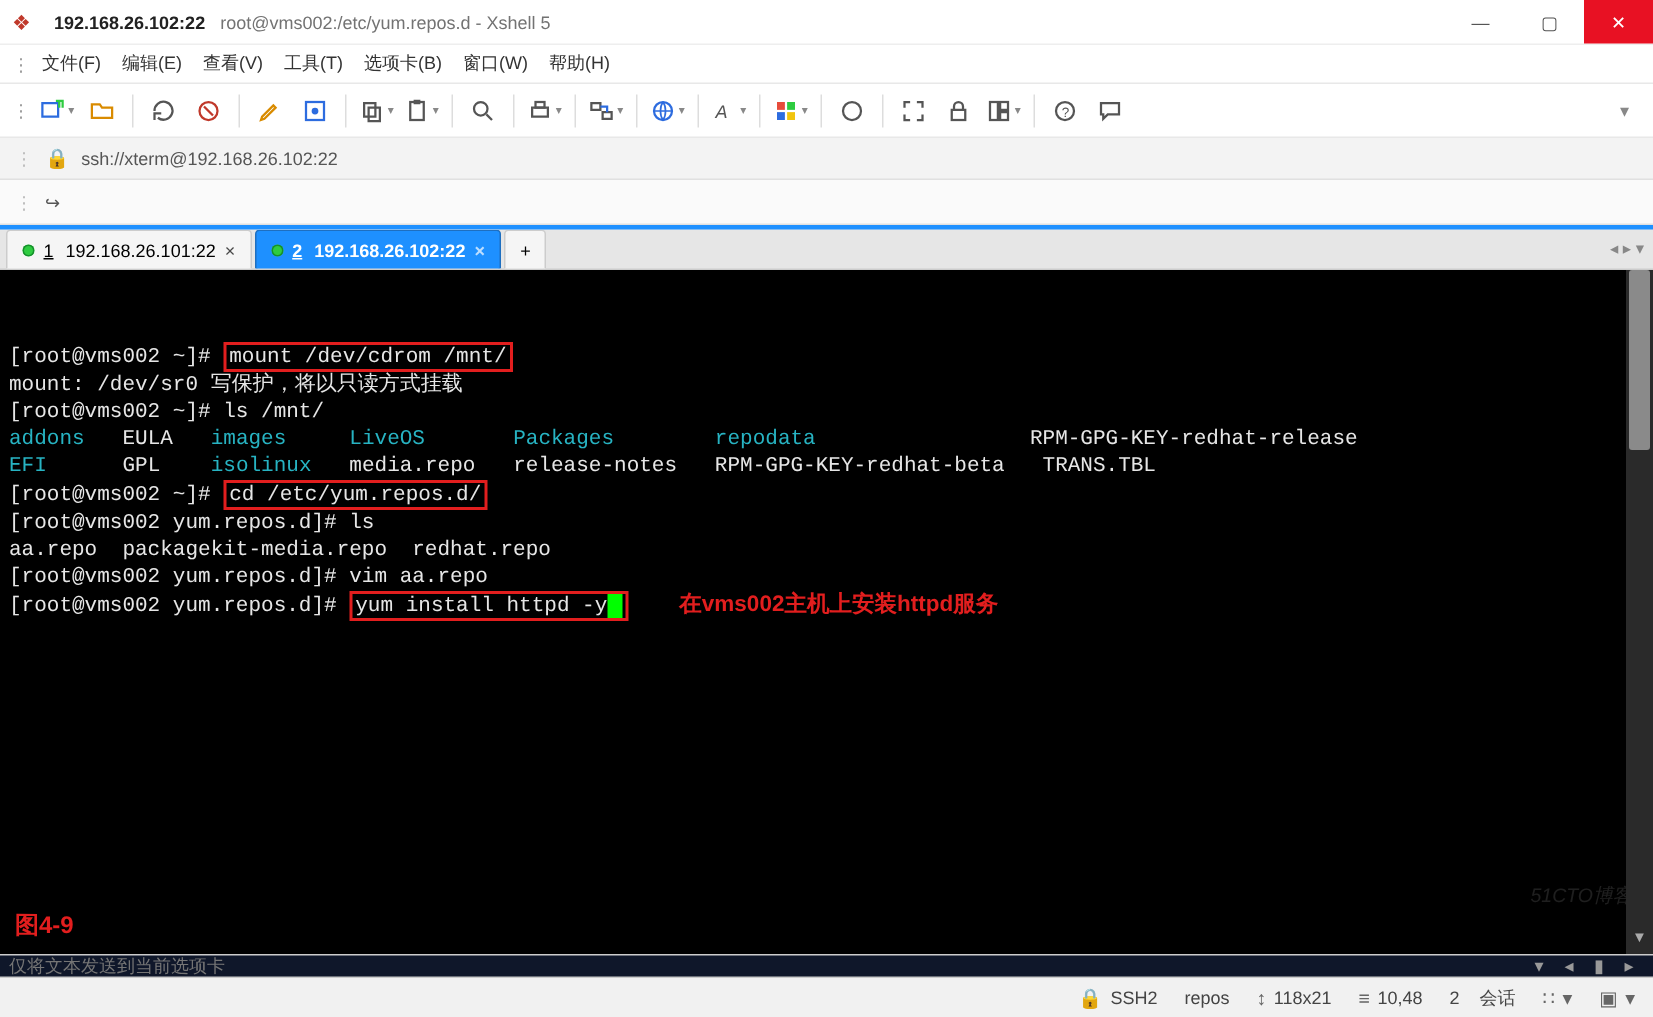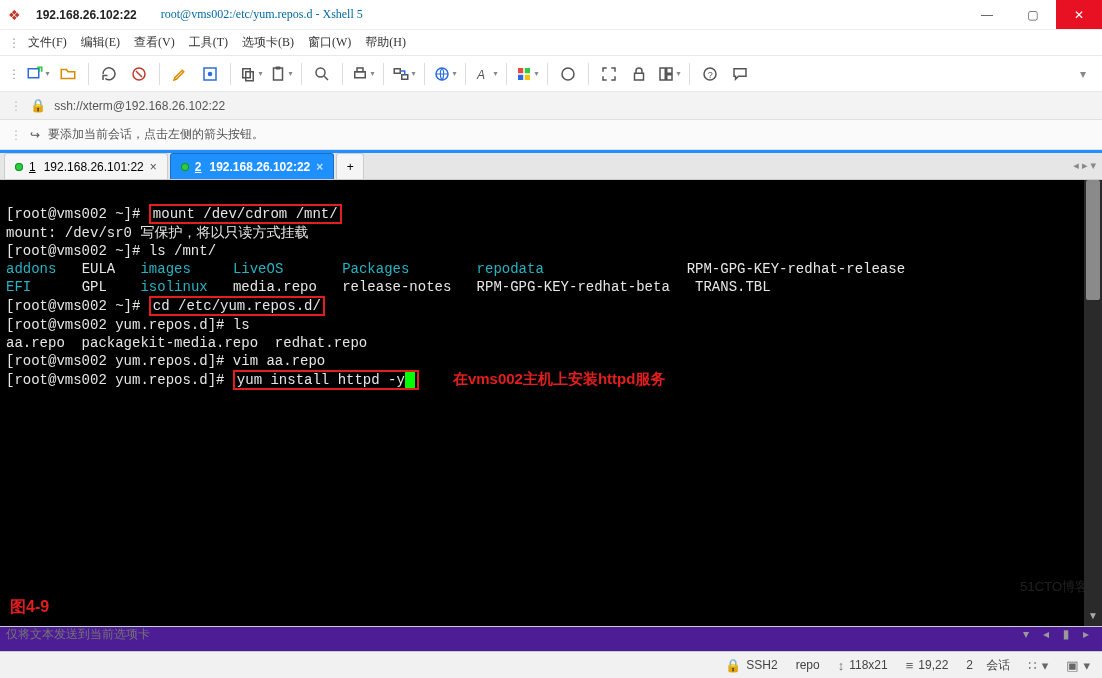--- a/index.html
+++ b/index.html
@@ -27,23 +27,22 @@
     margin: 0 6px 0 8px;
     font-size: 14px;
     color: #c0392b;
   }
   .titlebar .title-text {
     flex: none;
     font-weight: bold;
     color: #222;
   }
   .titlebar .subtitle {
-    margin-left: 24px;
-    color: #0369a1;
-    font-family: Liberation Serif, serif;
+    margin-left: 10px;
+    color: #737373;
   }
   .titlebar .spacer { flex: 1; }
   .win-btns { display: flex; height: 100%; }
   .win-btn {
     width: 46px;
     height: 100%;
     display: flex;
     align-items: center;
     justify-content: center;
     color: #555;
@@ -54,21 +53,21 @@
   
   .menubar {
     height: 26px;
     display: flex;
     align-items: center;
     padding: 0 8px;
     gap: 14px;
     border-bottom: 1px solid #e8e8e8;
   }
   .menubar .dots { width: 6px; color: #999; cursor: grab; }
-  .menu-item { color: #333; cursor: pointer; font-family: Liberation Serif, serif; }
+  .menu-item { color: #333; cursor: pointer; }
 
   
   .toolbar {
     height: 36px;
     display: flex;
     align-items: center;
     padding: 0 8px;
     gap: 6px;
     border-bottom: 1px solid #e8e8e8;
   }
@@ -190,20 +189,21 @@
   }
   .terminal {
     flex: 1;
     padding: 6px 6px 8px 6px;
     font-family: "Courier New", Consolas, monospace;
     font-size: 14px;
     line-height: 18px;
     color: #ddd;
     white-space: pre;
     overflow: hidden;
+    margin-top: 24px;
   }
   .t-white { color: #e6e6e6; }
   .t-cyan  { color: #27b3c2; }
   .redbox {
     border: 2px solid #e21e1e;
     padding: 0 2px;
     display: inline-block;
     line-height: 16px;
   }
   .cursor-block {
@@ -245,25 +245,25 @@
     left: 0; right: 0;
     height: 16px;
     text-align: center;
     color: #aaa;
     font-size: 10px;
   }
   .scroll-arrow.down { bottom: 0; }
 
   
   .inputbar {
-    height: 26px;
+    height: 16px;
     display: flex;
     align-items: flex-start;
     padding: 0 6px;
-    background: #4c1d95;
+    background: #0f172a;
     border-top: 1px solid #ccc;
     border-bottom: 1px solid #ccc;
     color: #888;
   }
   .inputbar input {
     flex: 1;
     border: none;
     background: transparent;
     color: #888;
     font-size: 12px;
@@ -290,20 +290,21 @@
   }
   .statusbar .grp { display: flex; align-items: center; gap: 5px; }
   .statusbar .ic { font-size: 13px; color: #666; }
   .watermark {
     position: absolute;
     right: 14px;
     bottom: 30px;
     color: rgba(255,255,255,.12);
     font-size: 13px;
     font-family: sans-serif;
+    font-style: italic;
     pointer-events: none;
   }
 </style>
 </head>
 <body>
 
 <div class="titlebar">
   <span class="app-icon">❖</span>
   <span class="title-text">192.168.26.102:22</span>
   <span class="subtitle">root@vms002:/etc/yum.repos.d - Xshell 5</span>
@@ -464,21 +465,20 @@
 
 <div class="addressbar">
   <span style="color:#bbb;">⋮</span>
   <span class="lock">🔒</span>
   <span>ssh://xterm@192.168.26.102:22</span>
 </div>
 
 <div class="hintbar">
   <span style="color:#bbb;">⋮</span>
   <span>↪</span>
-  <span>要添加当前会话，点击左侧的箭头按钮。</span>
 </div>
 
 <div class="tabwrap">
   <div class="tab">
     <span class="dot"></span>
     <span class="num">1</span>
     <span>192.168.26.101:22</span>
     <span class="close-x">×</span>
   </div>
   <div class="tab active">
@@ -521,29 +521,29 @@
   <span class="ctrl">▮</span>
   <span class="ctrl">▸</span>
 </div>
 
 <div class="statusbar">
   <div class="grp">
       <span class="ic">🔒</span>
       <span>SSH2</span>
     </div>
   <div class="grp">
-      <span>repo</span>
+      <span>repos</span>
     </div>
   <div class="grp">
       <span class="ic">↕</span>
       <span>118x21</span>
     </div>
   <div class="grp">
       <span class="ic">≡</span>
-      <span>19,22</span>
+      <span>10,48</span>
     </div>
   <div class="grp"><span>2</span>&nbsp;<span>会话</span></div>
   <div class="grp">
       <span class="ic">∷</span>
       <span class="ic">▾</span>
     </div>
   <div class="grp">
       <span class="ic">▣</span>
       <span class="ic">▾</span>
     </div>

